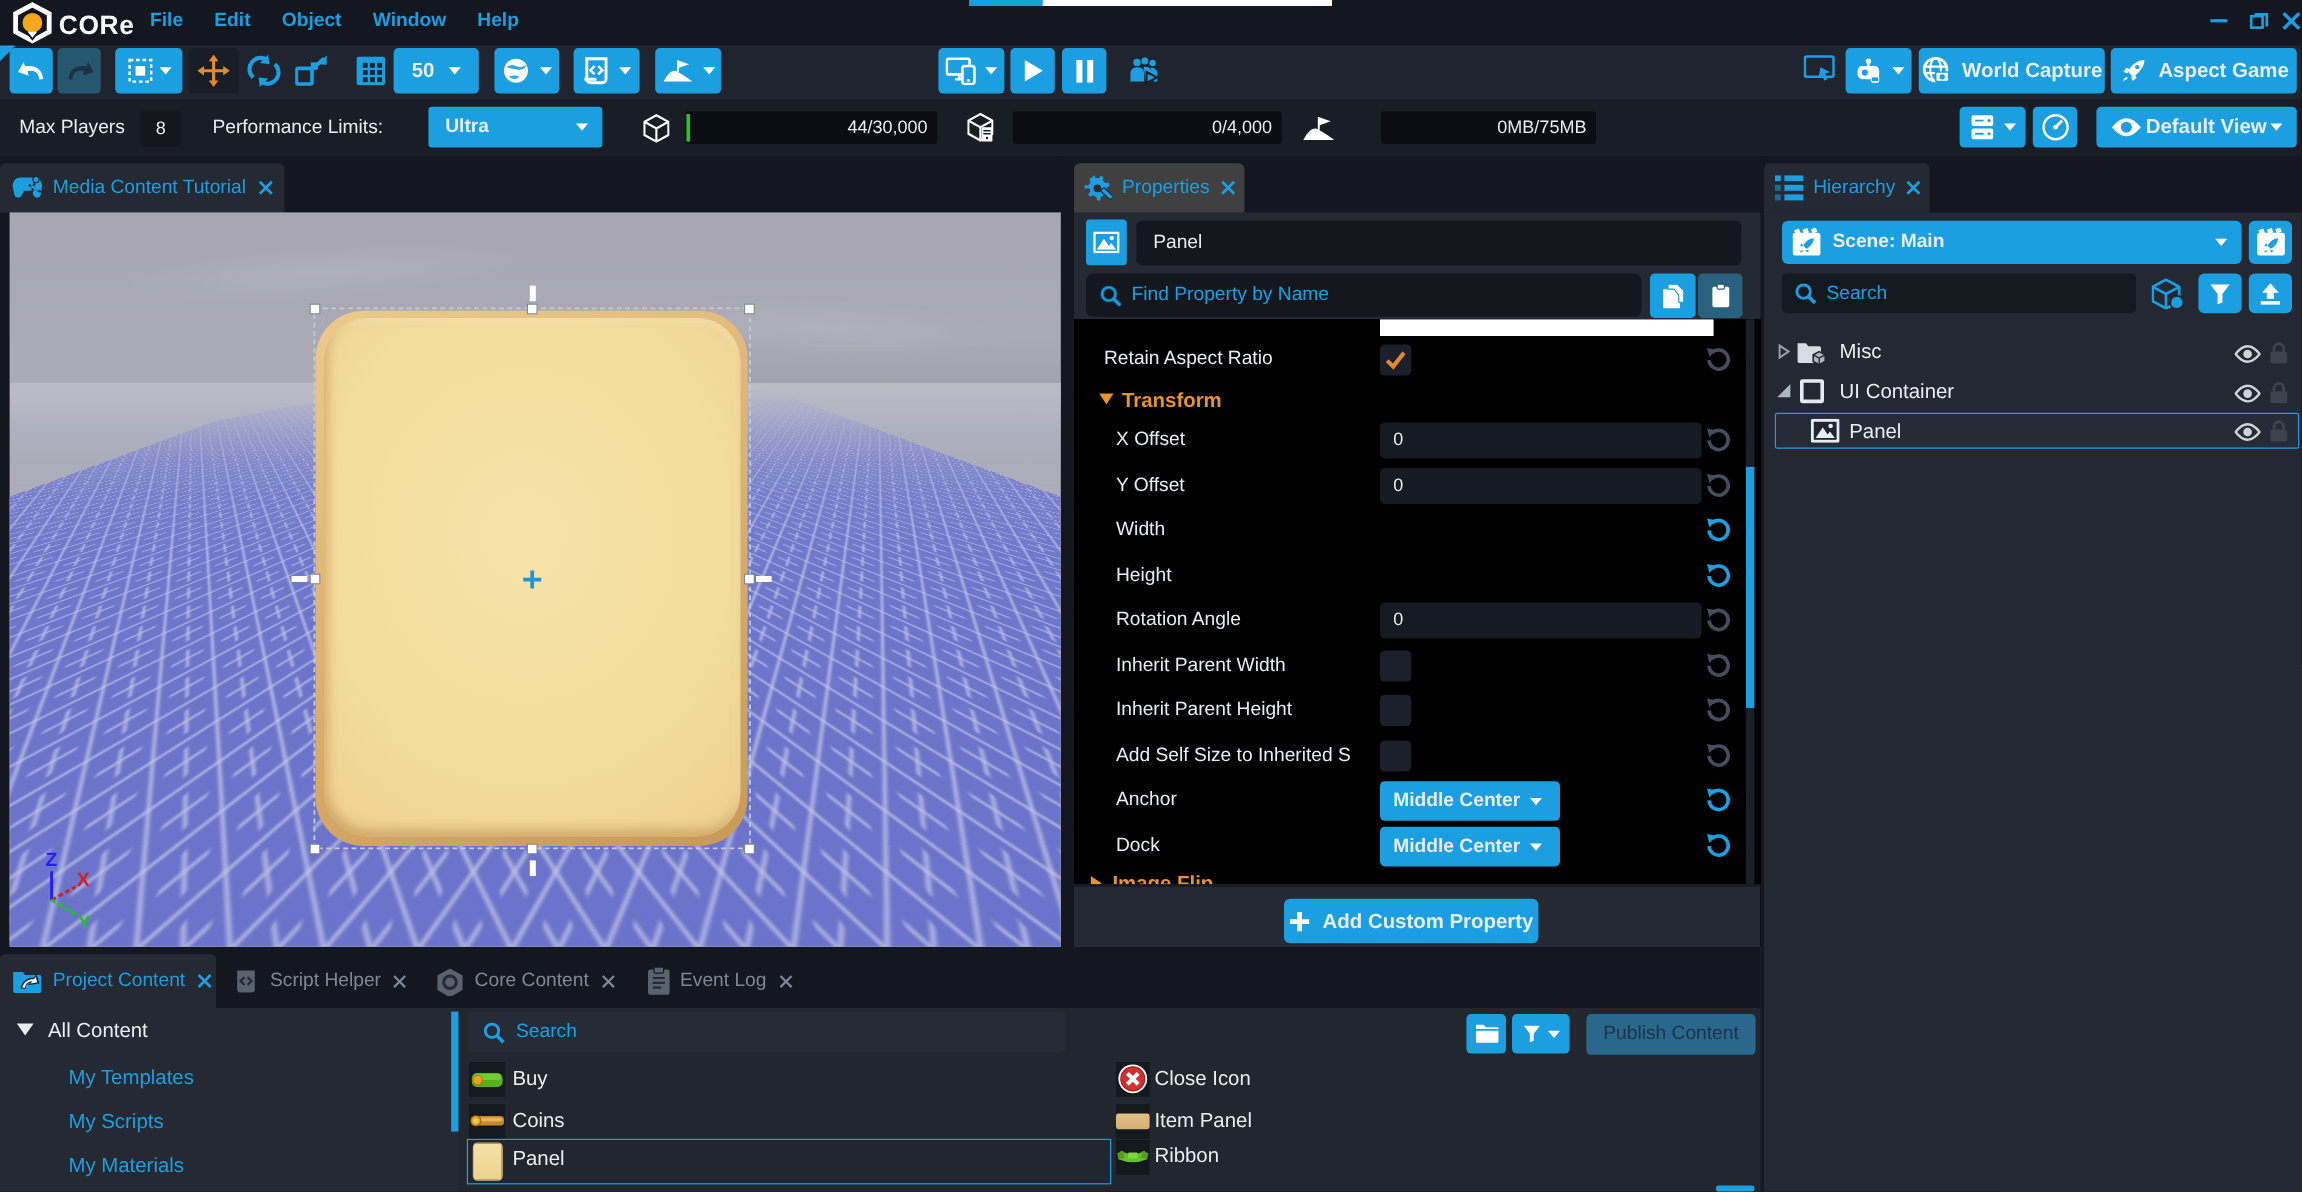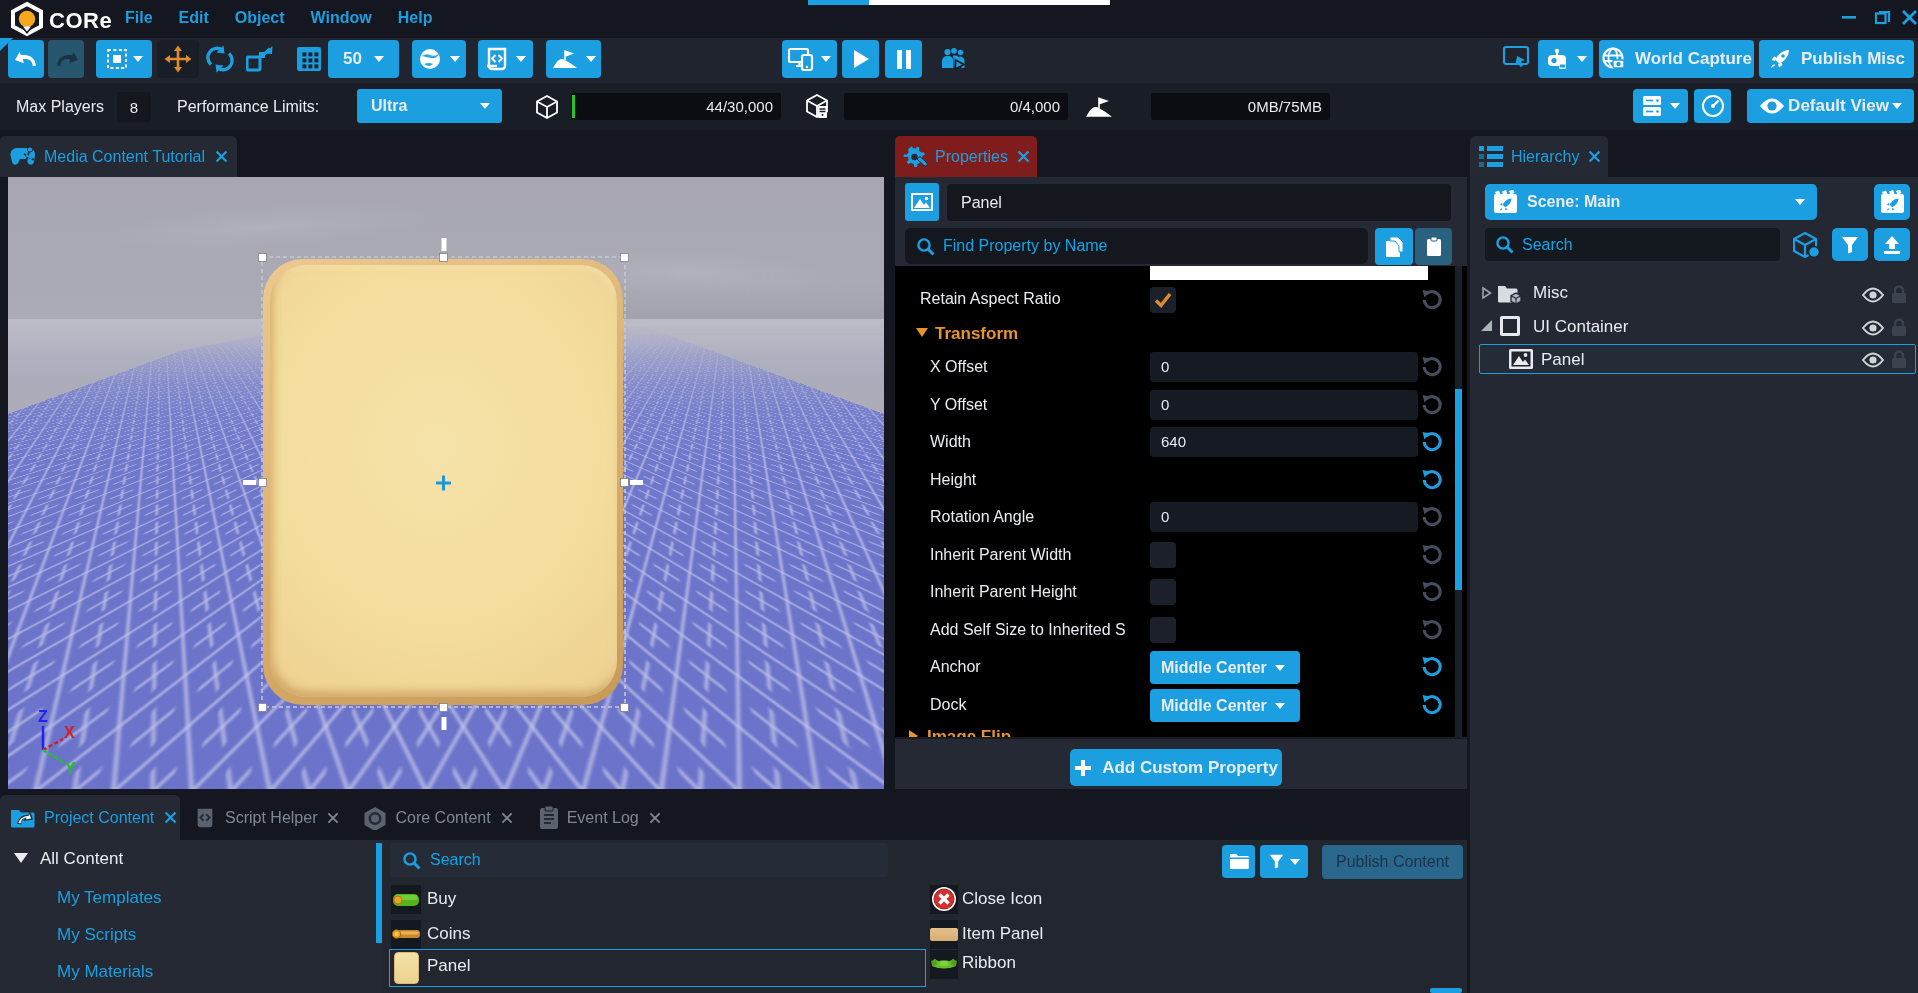--- a/index.html
+++ b/index.html
@@ -192,21 +192,21 @@
     <span>World Capture</span>
   </div>
 <div class="btn wtxt" style="left:1759px;top:40px;width:155px;height:38px;font-size:17px;font-weight:bold;gap:9px">
     <svg width="24" height="24" viewBox="0 0 24 24">
       <g fill="#fff">
         <path d="M21 3 C15 3 9 8 7.5 13 L11 16.5 C16 15 21 9 21 3 Z"></path>
         <circle cx="15" cy="9" r="1.8" fill="#1b9fe1"></circle>
         <path d="M7 14 L3.5 13 L6 9.5 L8.5 10.5 Z M10 17 L11 20.5 L14.5 18 L13.5 15.5 Z M3 21 C3.5 18.5 5 17.5 6.8 17.2 L6.6 19 C5.5 19.2 4 20 3 21 Z"></path>
       </g>
     </svg>
-    <span>Publish Misc</span>
+    <span>Aspect Game</span>
   </div>
 
 <div class="abs wtxt" style="left:16px;top:98px;font-size:16px">Max Players</div>
 <div class="abs wtxt" style="left:117px;top:92px;width:34px;height:30px;background:#14171e;border-radius:3px;font-size:15px;display:flex;align-items:center;justify-content:center">8</div>
 <div class="abs wtxt" style="left:177px;top:98px;font-size:16px">Performance Limits:</div>
 <div class="abs wtxt" style="left:357px;top:89px;width:145px;height:34px;background:#1b9fe1;border-radius:3px;font-size:16px;font-weight:bold;display:flex;align-items:center">
     <span style="margin-left:14px">Ultra</span>
     <span class="caret" style="position:absolute;right:12px"></span>
   </div>
 <svg class="abs" width="22" height="24" viewBox="0 0 22 24" style="left:536px;top:95px">
@@ -330,21 +330,21 @@
 <path d="M13 44 V20" stroke="#2222ee" stroke-width="2.5"></path>
 <text x="8" y="16" fill="#2222ee" font-size="16" font-weight="bold" font-family="Liberation Sans">Z</text>
 <path d="M13 44 L33 33" stroke="#cc2222" stroke-width="2.5" stroke-dasharray="4 2.5"></path>
 <text x="34" y="32" fill="#cc2222" font-size="16" font-weight="bold" font-family="Liberation Sans">X</text>
 <path d="M13 44 L33 56" stroke="#19c819" stroke-width="2.5" stroke-dasharray="4 2.5"></path>
 <text x="35" y="68" fill="#19c819" font-size="16" font-weight="bold" font-family="Liberation Sans">Y</text>
 </svg>
 
 <div class="abs" id="proppanel" style="left:895px;top:130px;width:572px;height:663px;background:#14171f"></div>
 <div class="abs" style="left:895px;top:177px;width:572px;height:616px;background:#242933"></div>
-<div class="abs" style="left:895px;top:136px;width:142px;height:41px;background:#7f1d1d;border-radius:5px 5px 0 0;display:flex;align-items:center">
+<div class="abs" style="left:895px;top:136px;width:142px;height:41px;background:#404040;border-radius:5px 5px 0 0;display:flex;align-items:center">
 <svg width="24" height="22" viewBox="0 0 24 22" style="margin-left:8px">
       <g fill="#1b9fe1">
         <path d="M9 0 l1 2.5 a6.5 6.5 0 0 1 3 0 L14 0.5 16.5 1.5 16 4.4 a6.5 6.5 0 0 1 2 2.2 l3 -0.4 0.8 2.6 -2.6 1.5 a6.5 6.5 0 0 1 -0.3 3 l2.2 2 -1.5 2.2 -2.8 -1 a6.5 6.5 0 0 1 -2.5 1.6 l-0.3 3 -2.7 0 -0.6 -3 a6.5 6.5 0 0 1 -2.6 -1.3 l-2.8 1.2 -1.6 -2.1 2 -2.2 a6.5 6.5 0 0 1 -0.6 -2.9 L0.5 11 1 8.4 l3 0.2 a6.5 6.5 0 0 1 1.8 -2.4 L5 3.3 Z"></path>
         <circle cx="11.5" cy="11" r="3.2" fill="#242933"></circle>
         <path d="M14 13 l7 6.5 a2 2 0 0 0 3 -2.5 l-7 -6.5 z" stroke="#242933" stroke-width="1"></path>
       </g>
     </svg>
 <span class="btxt" style="font-size:16px;margin-left:8px">Properties</span>
 <svg width="13" height="13" viewBox="0 0 13 13" style="margin-left:9px">
       <path d="M1.5 1.5 L11.5 11.5 M11.5 1.5 L1.5 11.5" stroke="#1b9fe1" stroke-width="2.2"></path>
@@ -393,21 +393,20 @@
 <div class="abs wtxt" style="left:35px;top:167px;font-size:16px">Width</div>
 <div class="abs wtxt" style="left:35px;top:205px;font-size:16px">Height</div>
 <div class="abs wtxt" style="left:35px;top:242px;font-size:16px">Rotation Angle</div>
 <div class="abs wtxt" style="left:35px;top:280px;font-size:16px">Inherit Parent Width</div>
 <div class="abs wtxt" style="left:35px;top:317px;font-size:16px">Inherit Parent Height</div>
 <div class="abs wtxt" style="left:35px;top:355px;font-size:16px;width:222px;white-space:nowrap;overflow:hidden">Add Self Size to Inherited S</div>
 <div class="abs wtxt" style="left:35px;top:392px;font-size:16px">Anchor</div>
 <div class="abs wtxt" style="left:35px;top:430px;font-size:16px">Dock</div>
 <div class="abs wtxt" style="left:255px;top:86px;width:268px;height:30px;background:#161a23;border-radius:4px;font-size:15px;line-height:30px;padding-left:11px">0</div>
 <div class="abs wtxt" style="left:255px;top:124px;width:268px;height:30px;background:#161a23;border-radius:4px;font-size:15px;line-height:30px;padding-left:11px">0</div>
-<div class="abs wtxt" style="left:255px;top:161px;width:268px;height:30px;background:#161a23;border-radius:4px;font-size:15px;line-height:30px;padding-left:11px">640</div>
 <div class="abs wtxt" style="left:255px;top:236px;width:268px;height:30px;background:#161a23;border-radius:4px;font-size:15px;line-height:30px;padding-left:11px">0</div>
 <div class="abs" style="left:255px;top:276px;width:26px;height:26px;background:#1b202a;border-radius:4px"></div>
 <div class="abs" style="left:255px;top:313px;width:26px;height:26px;background:#1b202a;border-radius:4px"></div>
 <div class="abs" style="left:255px;top:351px;width:26px;height:26px;background:#1b202a;border-radius:4px"></div>
 <div class="abs wtxt" style="left:255px;top:385px;width:150px;height:33px;background:#1b9fe1;border-radius:4px;font-size:16px;font-weight:bold;display:flex;align-items:center">
       <span style="margin-left:11px">Middle Center</span>
       <span class="caret" style="margin-left:8px"></span>
     </div>
 <div class="abs wtxt" style="left:255px;top:423px;width:150px;height:33px;background:#1b9fe1;border-radius:4px;font-size:16px;font-weight:bold;display:flex;align-items:center">
       <span style="margin-left:11px">Middle Center</span>
@@ -481,21 +480,21 @@
         <rect x="8" y="8" width="16" height="5"></rect>
         <rect x="0" y="16" width="5" height="5" opacity="0.55"></rect>
         <rect x="8" y="16" width="16" height="5"></rect>
       </g>
     </svg>
 <span class="btxt" style="font-size:16px;margin-left:8px">Hierarchy</span>
 <svg width="13" height="13" viewBox="0 0 13 13" style="margin-left:9px">
       <path d="M1.5 1.5 L11.5 11.5 M11.5 1.5 L1.5 11.5" stroke="#1b9fe1" stroke-width="2.2"></path>
     </svg>
 </div>
-<div class="abs wtxt" style="left:1485px;top:184px;width:332px;height:36px;background:#1b9fe1;border-radius:5px;display:flex;align-items:center;font-size:16px;font-weight:bold">
+<div class="abs wtxt" style="left:1485px;top:184px;width:383px;height:36px;background:#1b9fe1;border-radius:5px;display:flex;align-items:center;font-size:16px;font-weight:bold">
 <svg width="25" height="24" viewBox="0 0 25 24" style="margin-left:8px">
       <g fill="#fff">
         <rect x="1" y="4" width="23" height="19" rx="2"></rect>
         <path d="M2 2 L6 0.5 L7.5 4 L3.5 5.5 Z M9 1.5 L13 0 L14.5 3.5 L10.5 5 Z M16 1 L20 -0.5 L21.5 3 L17.5 4.5 Z"></path>
       </g>
       <g fill="#1b9fe1">
         <path d="M18.5 8.5 c-3.5 0 -7.5 3 -8.8 6.2 l2.5 2.5 c3.3 -1.2 6.3 -5.2 6.3 -8.7 Z"></path>
         <path d="M9.5 15.5 l-2.5 -0.5 1.6 -2.4 Z M12 18 l0.5 2.5 2.4 -1.6 Z M6.8 20.8 c0.3 -1.6 1.3 -2.3 2.5 -2.5 l-0.1 1.2 c-0.8 0.2 -1.7 0.6 -2.4 1.3 Z"></path>
       </g>
     </svg>

